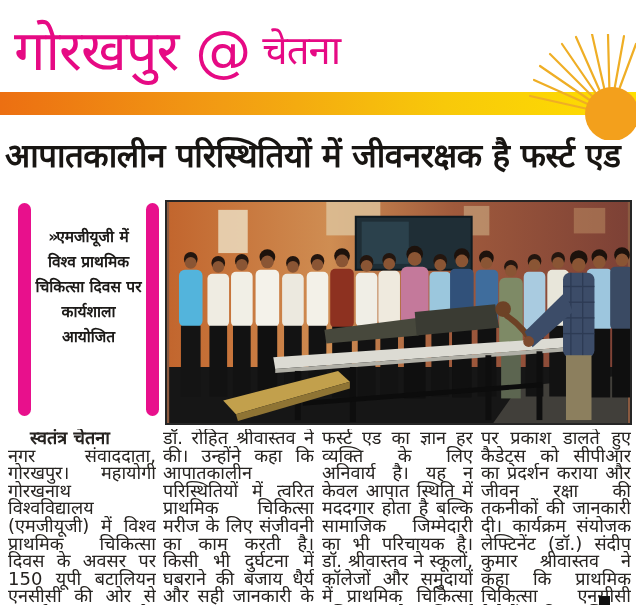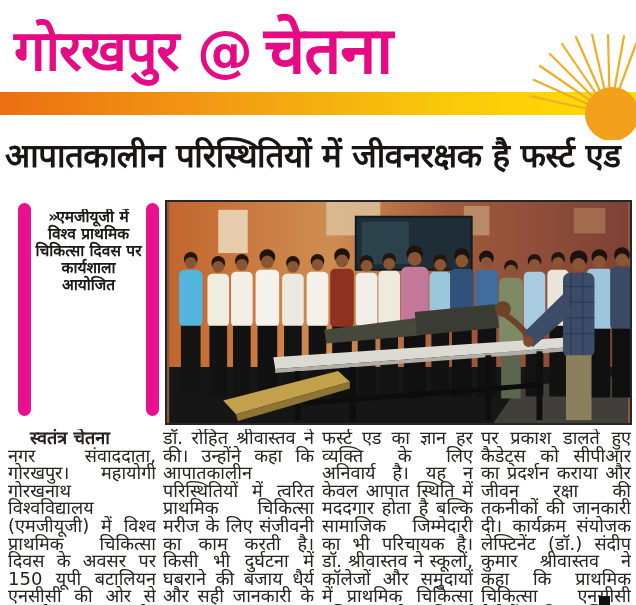--- a/index.html
+++ b/index.html
@@ -9,22 +9,22 @@
     position:relative; width:636px; height:605px; background:#ffffff;
     overflow:hidden; margin:0 auto;
   }
 
   
   .masthead {
     position:absolute; top:6px; left:14px; height:84px;
     display:flex; align-items:center; gap:12px;
     color:#e60a84; white-space:nowrap;
   }
-  .masthead .prefix { font-size:56px; font-weight:700; letter-spacing:-1px; }
-  .masthead .brand  { font-size:65px; font-weight:700; letter-spacing:-1px; }
+  .masthead .prefix { font-size:56px; font-weight:400; letter-spacing:-1px; }
+  .masthead .brand  { font-size:40px; font-weight:400; letter-spacing:-1px; }
 
   .gradient-bar {
     position:absolute; top:92px; left:0; width:636px; height:23px;
     background:linear-gradient(90deg,#ec6f12 0%, #f29c13 35%, #f8c90a 70%, #ffdf00 100%);
   }
   .sun-wrap { position:absolute; top:34px; right:0; width:112px; height:106px; z-index:3; pointer-events:none; }
 
   
   .headline {
     position:absolute; top:127px; left:5px; width:626px; height:62px;
@@ -33,23 +33,23 @@
   }
 
   
   .highlight-box { position:absolute; left:18px; top:203px; width:141px; height:213px; }
   .hl-bar {
     position:absolute; top:0; width:13px; height:213px;
     background:#e8108c; border-radius:8px;
   }
   .hl-bar.left { left:0; } .hl-bar.right { right:0; }
   .hl-text {
-    position:absolute; left:15px; top:6px; width:111px; height:201px;
+    position:absolute; left:15px; top:22px; width:111px; height:201px;
     font-size:15.5px; font-weight:700; color:#1c1a18;
-    text-align:center; line-height:17px; overflow:hidden;
+    text-align:center; line-height:25px; overflow:hidden;
   }
   .hl-item { display:block; }
   .hl-marker { font-weight:800; letter-spacing:-2px; }
 
   
   .photo {
     position:absolute; left:165px; top:200px; width:467px; height:225px;
     border:2px solid #262626; background:#8a5a40; overflow:hidden;
   }
   .photo svg { display:block; }

